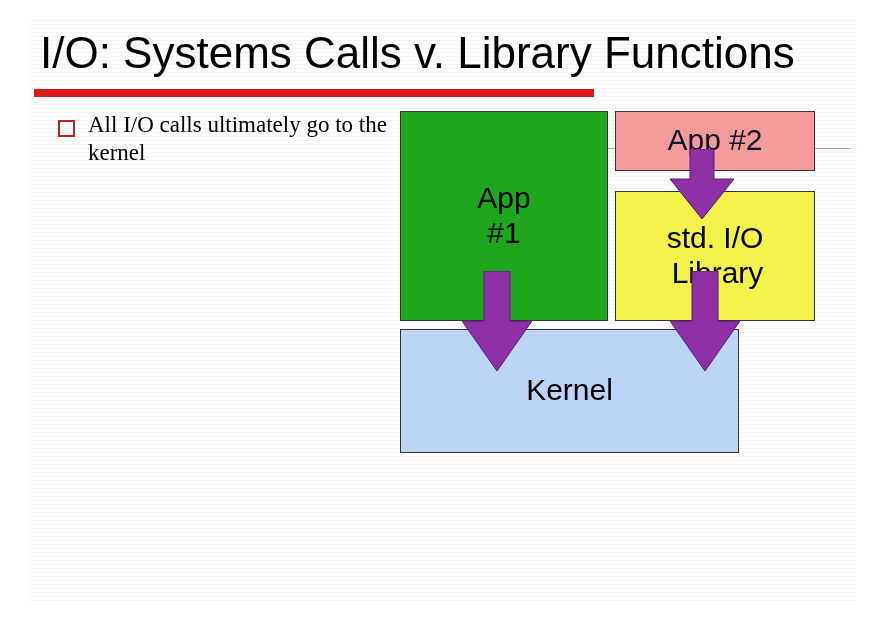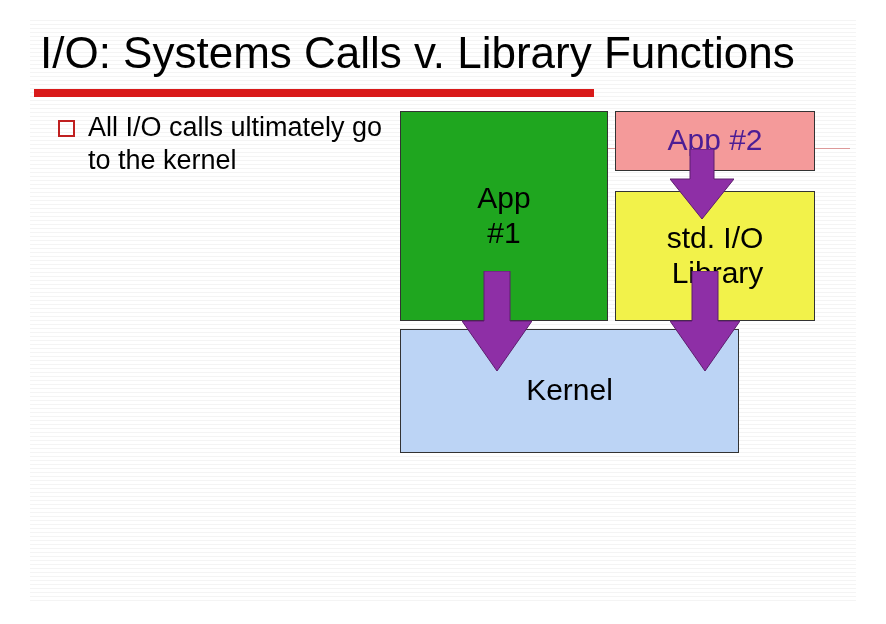--- a/index.html
+++ b/index.html
@@ -49,24 +49,24 @@
   }
   .content {
     position: relative;
     margin-top: 14px;
   }
   .bullets {
     position: absolute;
     left: 28px;
     top: 0;
     width: 340px;
-    font-size: 27px;
+    font-size: 23px;
     line-height: 1.25;
     color: #000;
-    font-family: Liberation Sans, sans-serif;
+    font-family: Liberation Serif, serif;
   }
   .bullets li {
     list-style: none;
     position: relative;
     padding-left: 30px;
     margin-bottom: 12px;
   }
   .bullets li::before {
     content: "";
     position: absolute;
@@ -98,21 +98,21 @@
   .app1 {
     left: 0; top: 0;
     width: 208px; height: 210px;
     background: #1fa61f;
     color: #000;
   }
   .app2 {
     left: 215px; top: 0;
     width: 200px; height: 60px;
     background: #f49a9a;
-    color: #4c1d95;
+    color: #0f172a;
   }
   .stdio {
     left: 215px; top: 80;
     top: 80px;
     width: 200px; height: 130px;
     background: #f2f24a;
     color: #000;
   }
   .kernel {
     left: 0; top: 218px;

